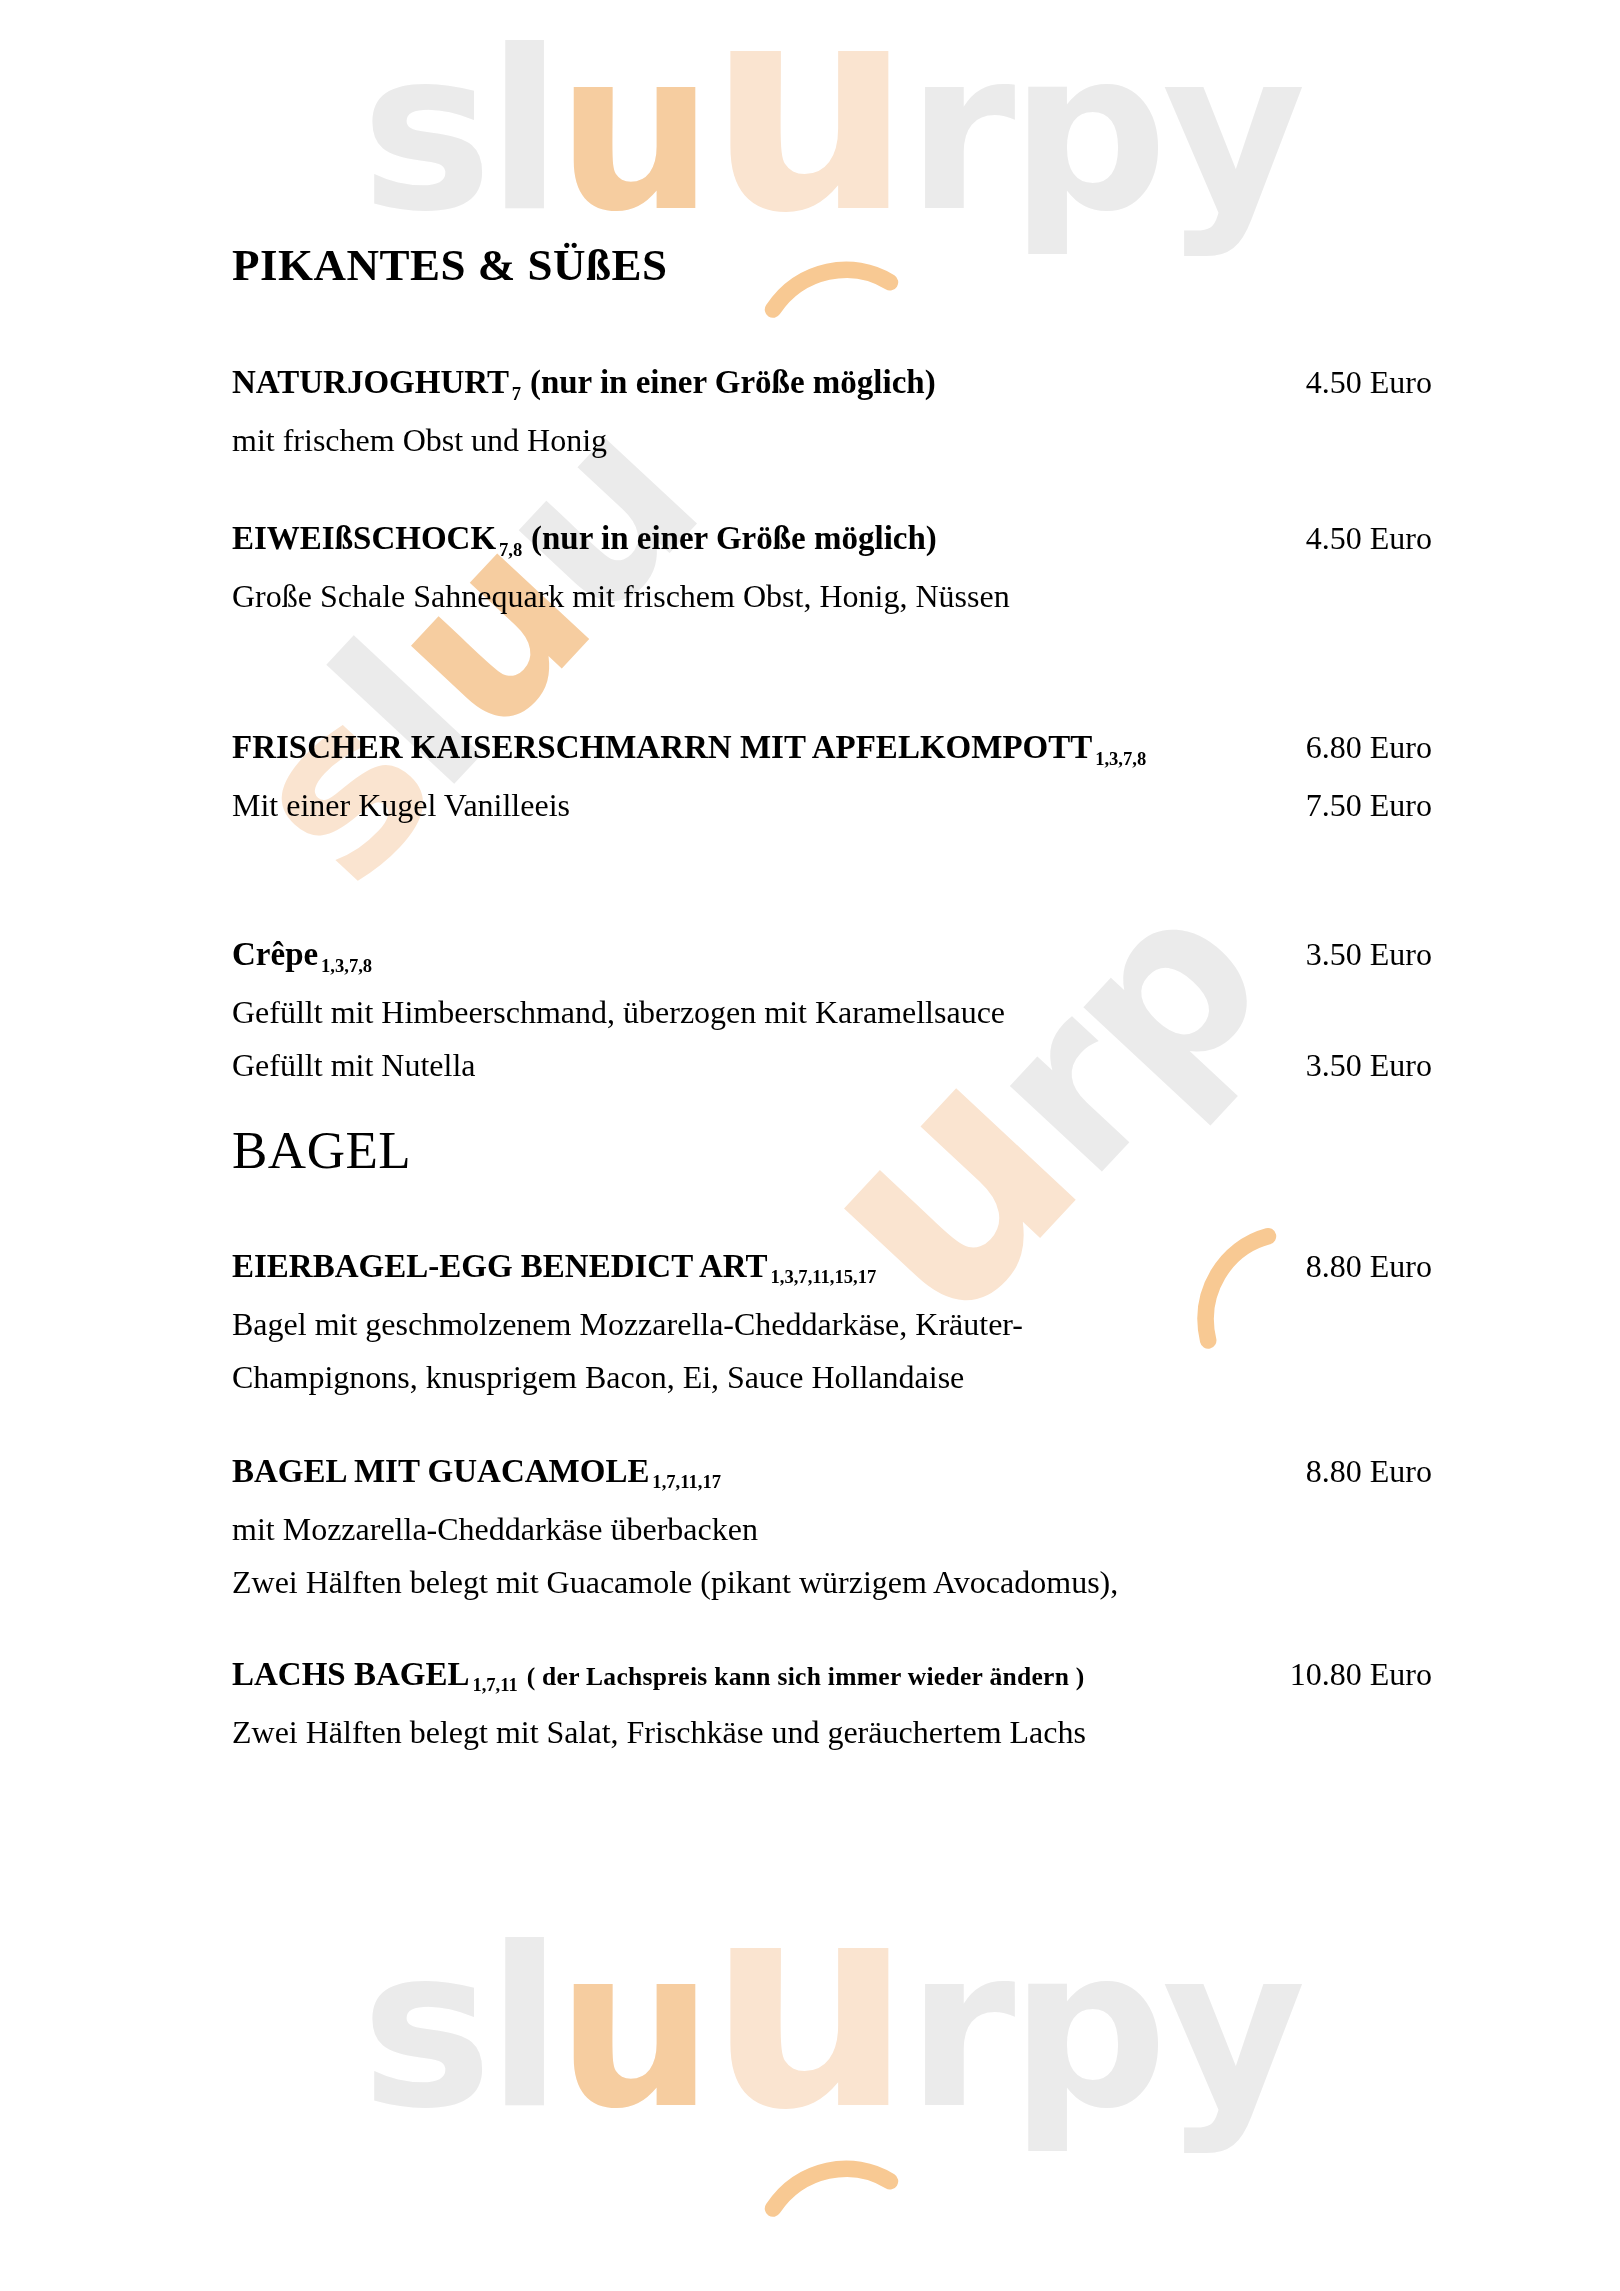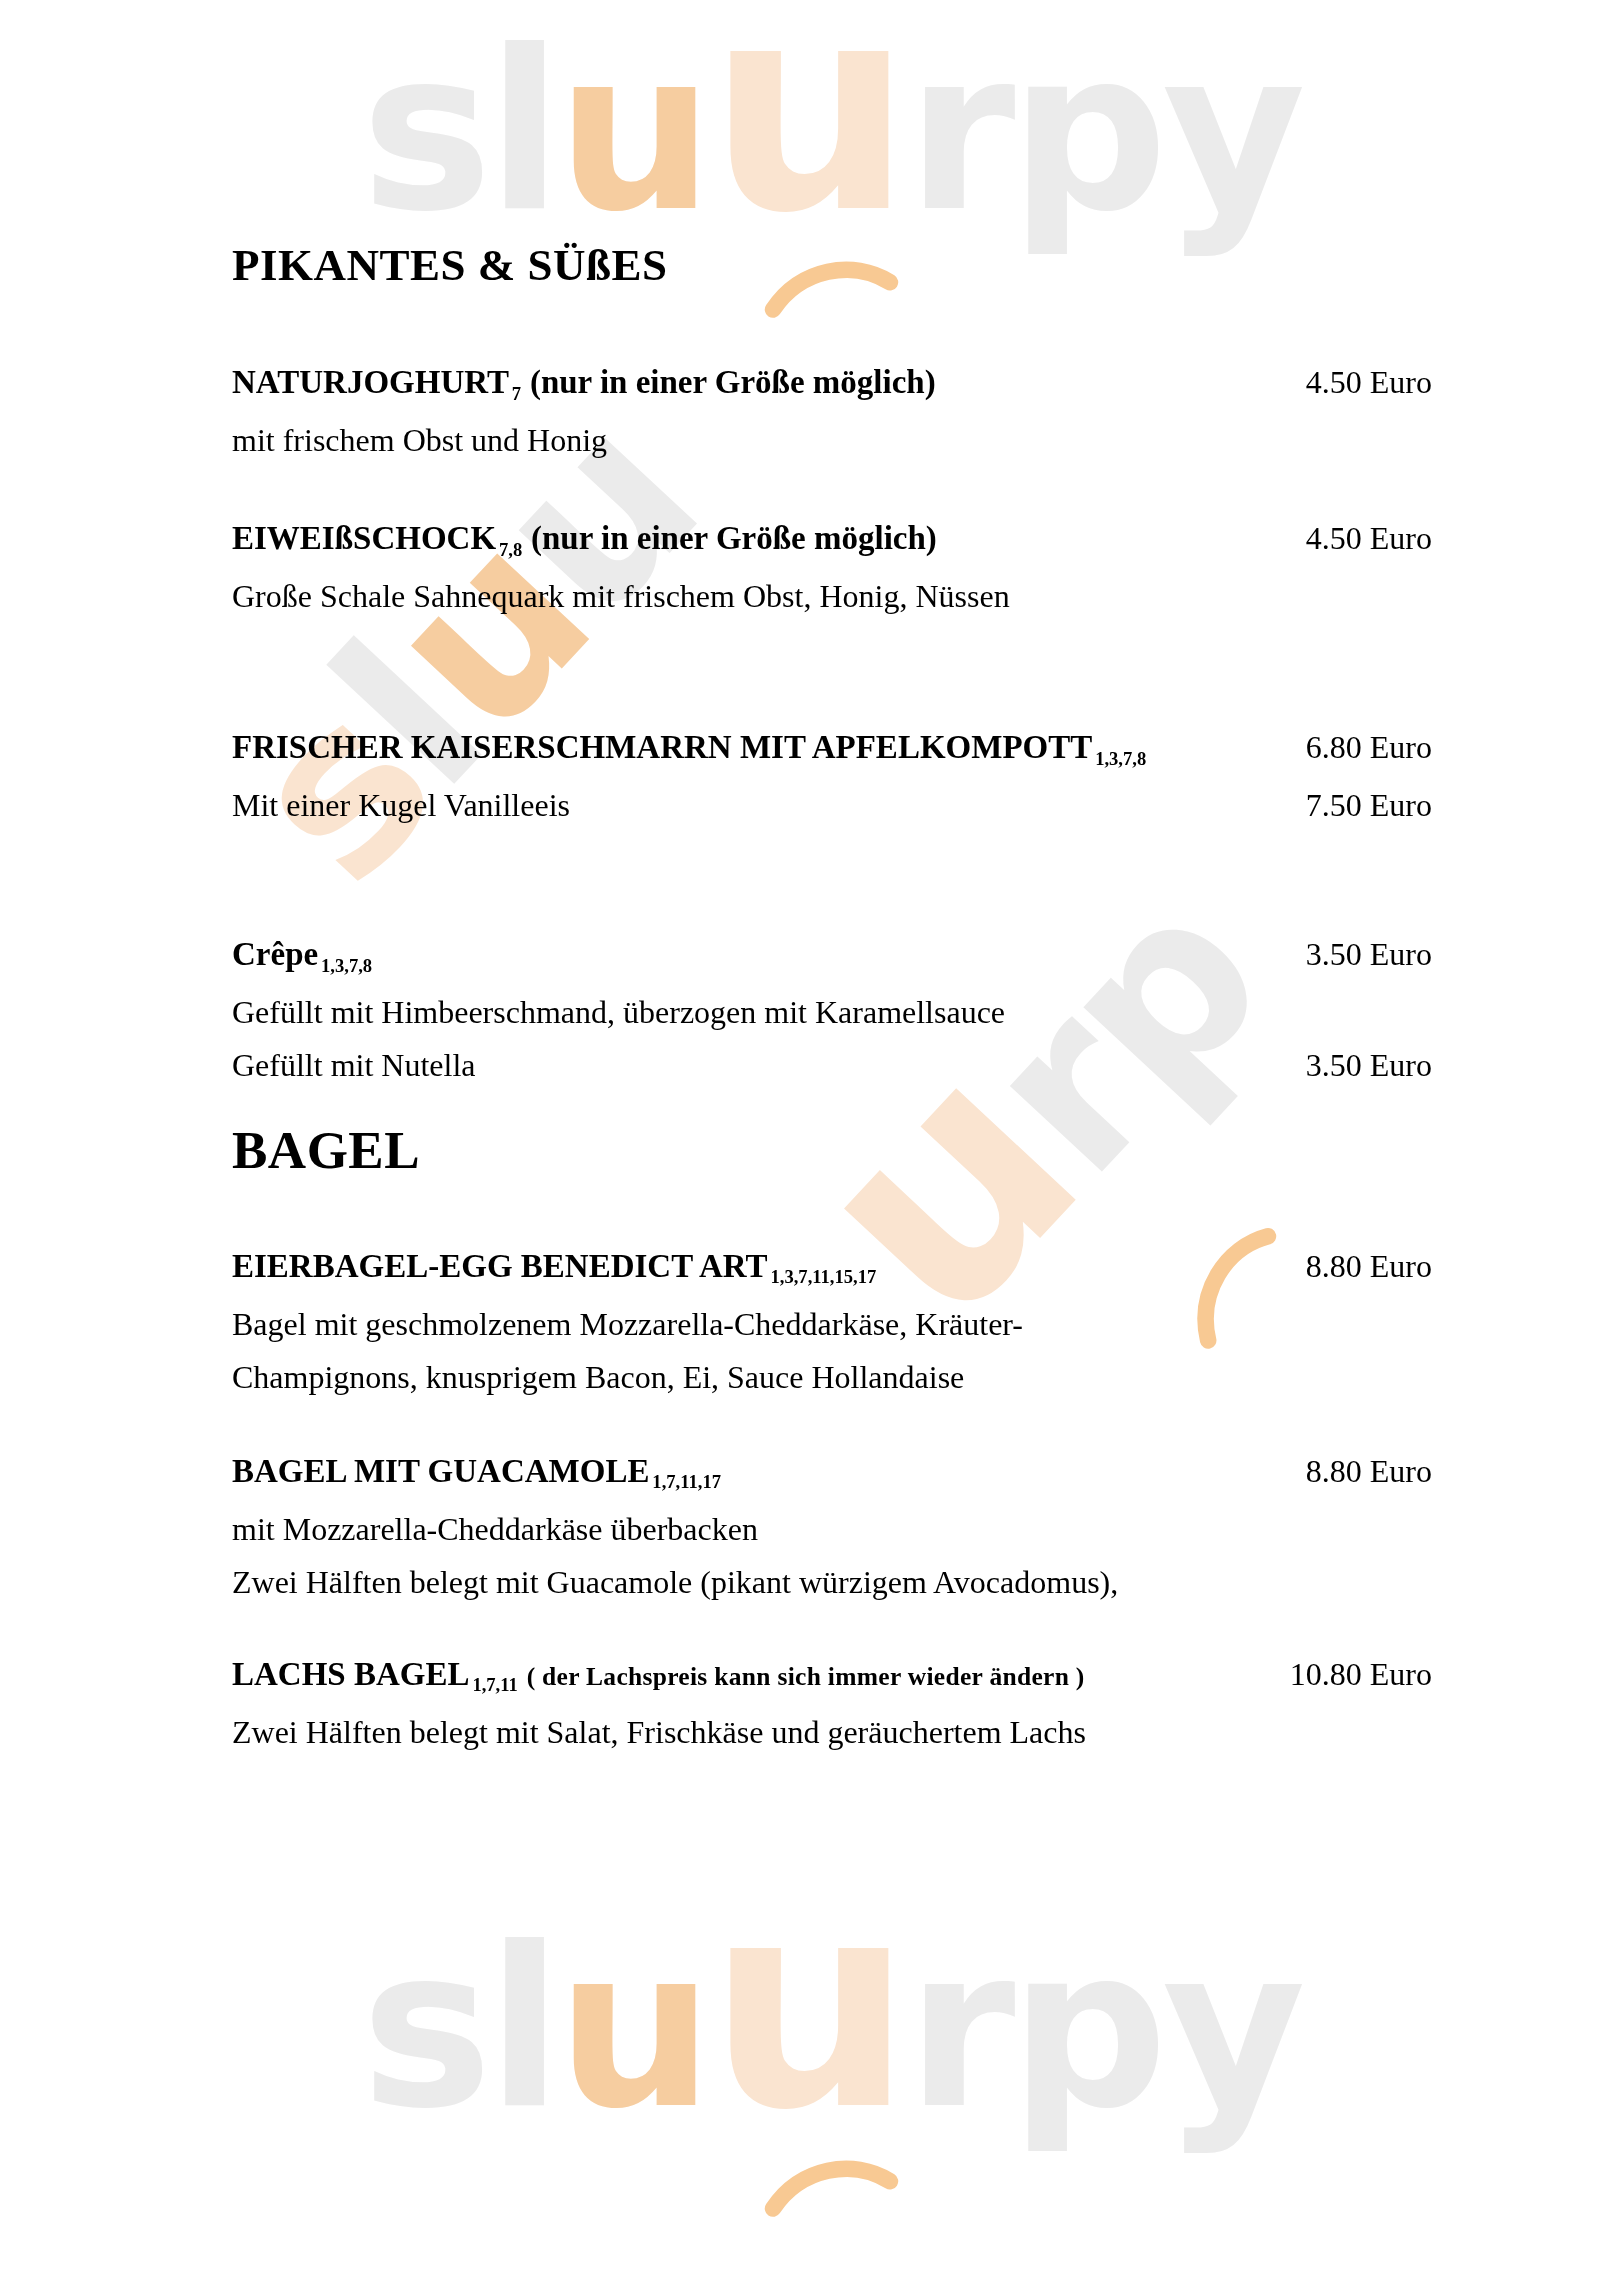--- a/index.html
+++ b/index.html
@@ -28,21 +28,21 @@
   .swoosh-bottom { left:763px; top:2152px; }
   .swoosh-mid    { left:1166px; top:1247px; transform:rotate(-47deg); }
 
   
   .content { position:absolute; left:232px; right:188px; top:0; z-index:2; }
   .h1 {
     font-size:45px; font-weight:bold; line-height:55px;
     margin:238px 0 0 0; letter-spacing:0.5px;
   }
   .h2 {
-    font-size:53px; font-weight:bold; line-height:65px;
+    font-size:53px; font-weight:normal; line-height:65px;
     margin:25.5px 0 0 0; letter-spacing:0.5px;
   }
   .row { display:flex; justify-content:space-between; align-items:baseline; line-height:53px;gap:29px; }
   .left  { min-width:0; }
   .item-name { font-weight:bold; font-size:33px; }
   .allergens {
     font-weight:bold; font-size:18.6px; letter-spacing:0;
     position:relative; top:6.9px; margin-left:2.9px;
   }
   .note { font-weight:bold; font-size:33px; margin-left:8.8px; }

